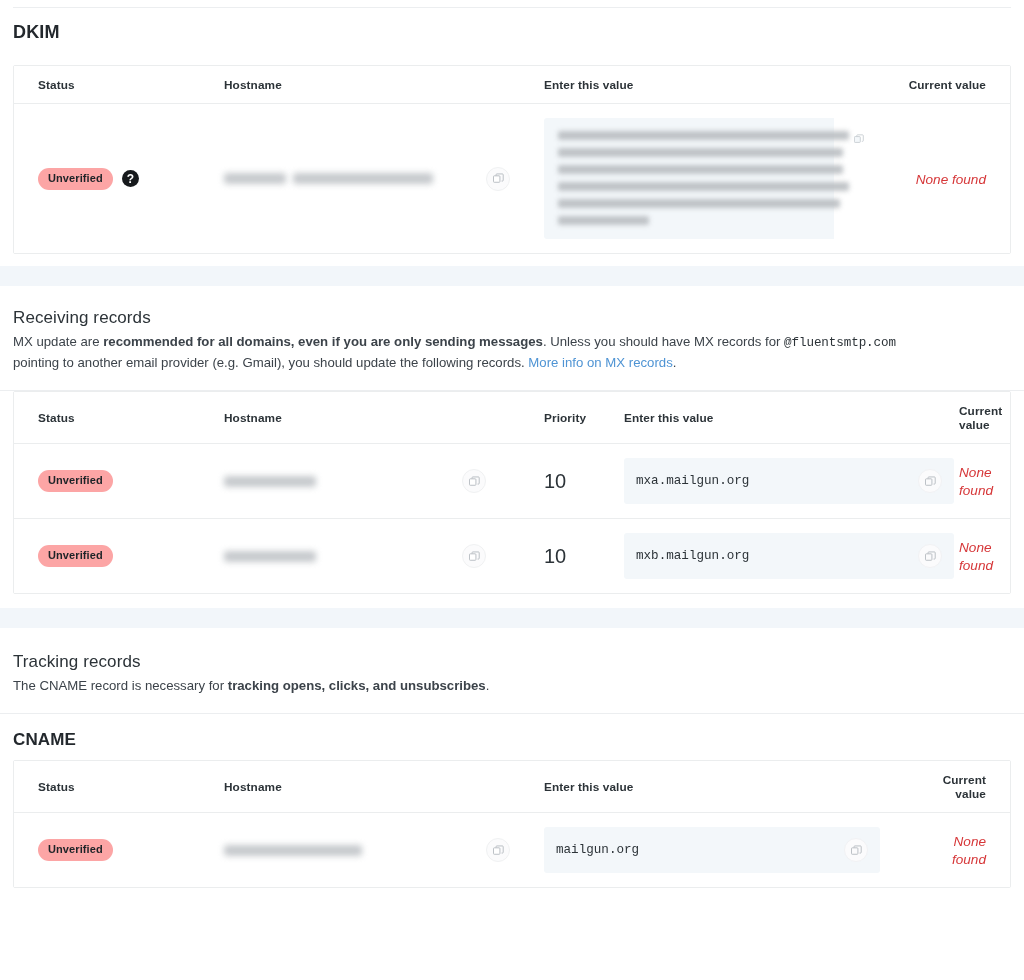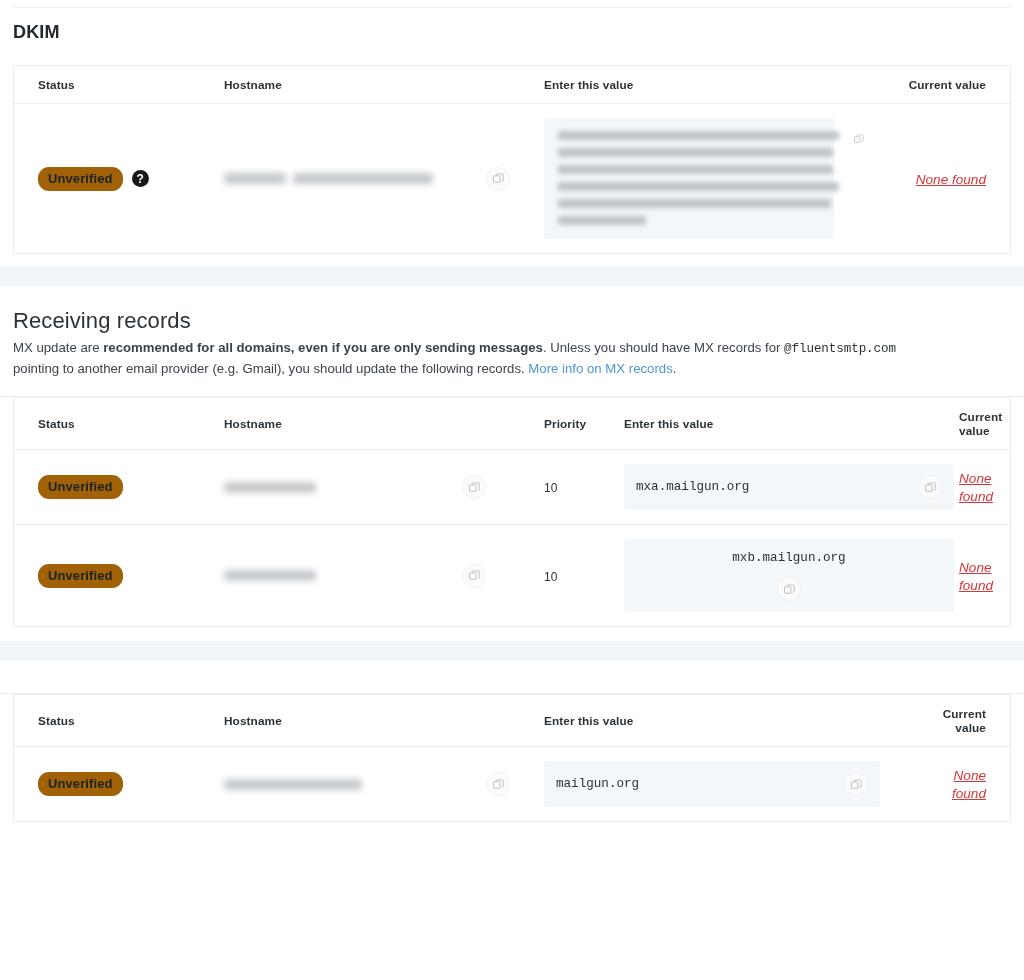--- a/index.html
+++ b/index.html
@@ -17,21 +17,21 @@
   .top-stub {
     height: 8px;
     margin: 0 13px 0 13px;
     border-bottom: 1px solid #eceef0;
   }
 
   
   .section { padding: 0 13px; }
 
   .sec-title-lg {
-    font-size: 22px;
+    font-size: 17px;
     font-weight: 400;
     color: #2c3338;
     letter-spacing: .1px;
     margin: 0;
     padding-top: 10px;
   }
   .sec-title-sm {
     font-size: 17px;
     font-weight: 700;
     color: #23282d;
@@ -88,23 +88,23 @@
   table.dns tbody td {
     padding: 0;
     vertical-align: middle;
     background: #fff;
   }
   table.dns tbody tr + tr td { border-top: 1px solid #ebedee; }
 
   
   .badge {
     display: inline-block;
-    background: #a16207;
+    background: #fca5a5;
     color: #1d2327;
-    font-size: 13px;
+    font-size: 11px;
     font-weight: 700;
     line-height: 1;
     padding: 5px 10px 6px 10px;
     border-radius: 11px;
     letter-spacing: .1px;
   }
   .status-wrap { display:flex; align-items:center; gap:9px; }
 
   .help-icon {
     width: 17px; height: 17px;
@@ -146,39 +146,37 @@
   .copy-btn svg { display:block; }
 
   
   .valuebox {
     background: #f3f7fa;
     border-radius: 3px;
     padding: 11px 12px;
     display:flex;
     align-items: flex-start;
     justify-content: space-between;
-    gap: 10px;
     font-family: "Liberation Mono", monospace;
     font-size: 12.6px;
     color: #2c3338;
     min-height: 44px;
   }
   .valuebox.center { align-items:center; }
   .valuebox .vb-text { word-break: break-all; line-height: 17px; }
 
   .copy-btn.flat { background: #fbfbfc; border:1px solid #f1f2f4; }
 
   .none-found {
     color: #d63638;
     font-style: italic;
     font-size: 13.6px;
-    text-decoration: underline;
-  }
-
-  .priority { font-size: 12px; color: #2c3338; }
+  }
+
+  .priority { font-size: 20px; color: #2c3338; }
 
   
   .dkim-key {
     width: 100%;
   }
   .dkim-key .kline {
     height: 9px;
     background: #b9bdc1;
     border-radius: 2px;
     margin-bottom: 8px;
@@ -343,21 +341,21 @@
                     <rect x="0.6" y="3.6" width="8.2" height="8.2" rx="1" stroke="#b7bcc1" stroke-width="1.2" fill="#fff"></rect>
                     <path d="M3.9 3.3V2.2a1 1 0 0 1 1-1h7.1a1 1 0 0 1 1 1v7.1a1 1 0 0 1-1 1h-1.1" stroke="#b7bcc1" stroke-width="1.2" fill="none"></path>
                   </svg>
                 </span>
               </div>
             </td>
             <td>
               <span class="priority">10</span>
             </td>
             <td style="padding:14px 0;">
-              <div class="valuebox center" style="width:330px;flex-direction:column;">
+              <div class="valuebox center" style="width:330px;">
                 <span class="vb-text">mxb.mailgun.org</span>
                 <span class="copy-btn flat">
                   <svg width="11" height="11" viewBox="0 0 14 14" fill="none" aria-hidden="true">
                     <rect x="0.6" y="3.6" width="8.2" height="8.2" rx="1" stroke="#b7bcc1" stroke-width="1.2" fill="#fbfbfc"></rect>
                     <path d="M3.9 3.3V2.2a1 1 0 0 1 1-1h7.1a1 1 0 0 1 1 1v7.1a1 1 0 0 1-1 1h-1.1" stroke="#b7bcc1" stroke-width="1.2" fill="none"></path>
                   </svg>
                 </span>
               </div>
             </td>
             <td style="text-align:right;padding-right:24px;">
@@ -366,25 +364,32 @@
           </tr>
         </tbody>
       </table>
     </div>
   </div>
 
   <div class="band-gap-top" style="height:14px;"></div>
   <div class="band"></div>
   <div class="band-gap-bot" style="height:14px;"></div>
 
+  <div class="section">
+    <h2 class="sec-title-lg">Tracking records</h2>
+    <p class="sec-desc"><span>The CNAME record is necessary for </span><b>tracking opens, clicks, and unsubscribes</b><span>.</span></p>
+  </div>
 
   <div style="height:18px"></div>
   <div style="border-top:1px solid #eceef0;"></div>
 
   <div class="section">
+    <div class="tbl-title-wrap">
+      <h3 class="sec-title-sm">CNAME</h3>
+    </div>
 
     <div class="card">
       <table class="dns">
         <colgroup>
           <col style="width:210px">
             <col style="width:320px">
             <col style="width:390px">
             <col style="width:auto">
         </colgroup>
         <thead>

